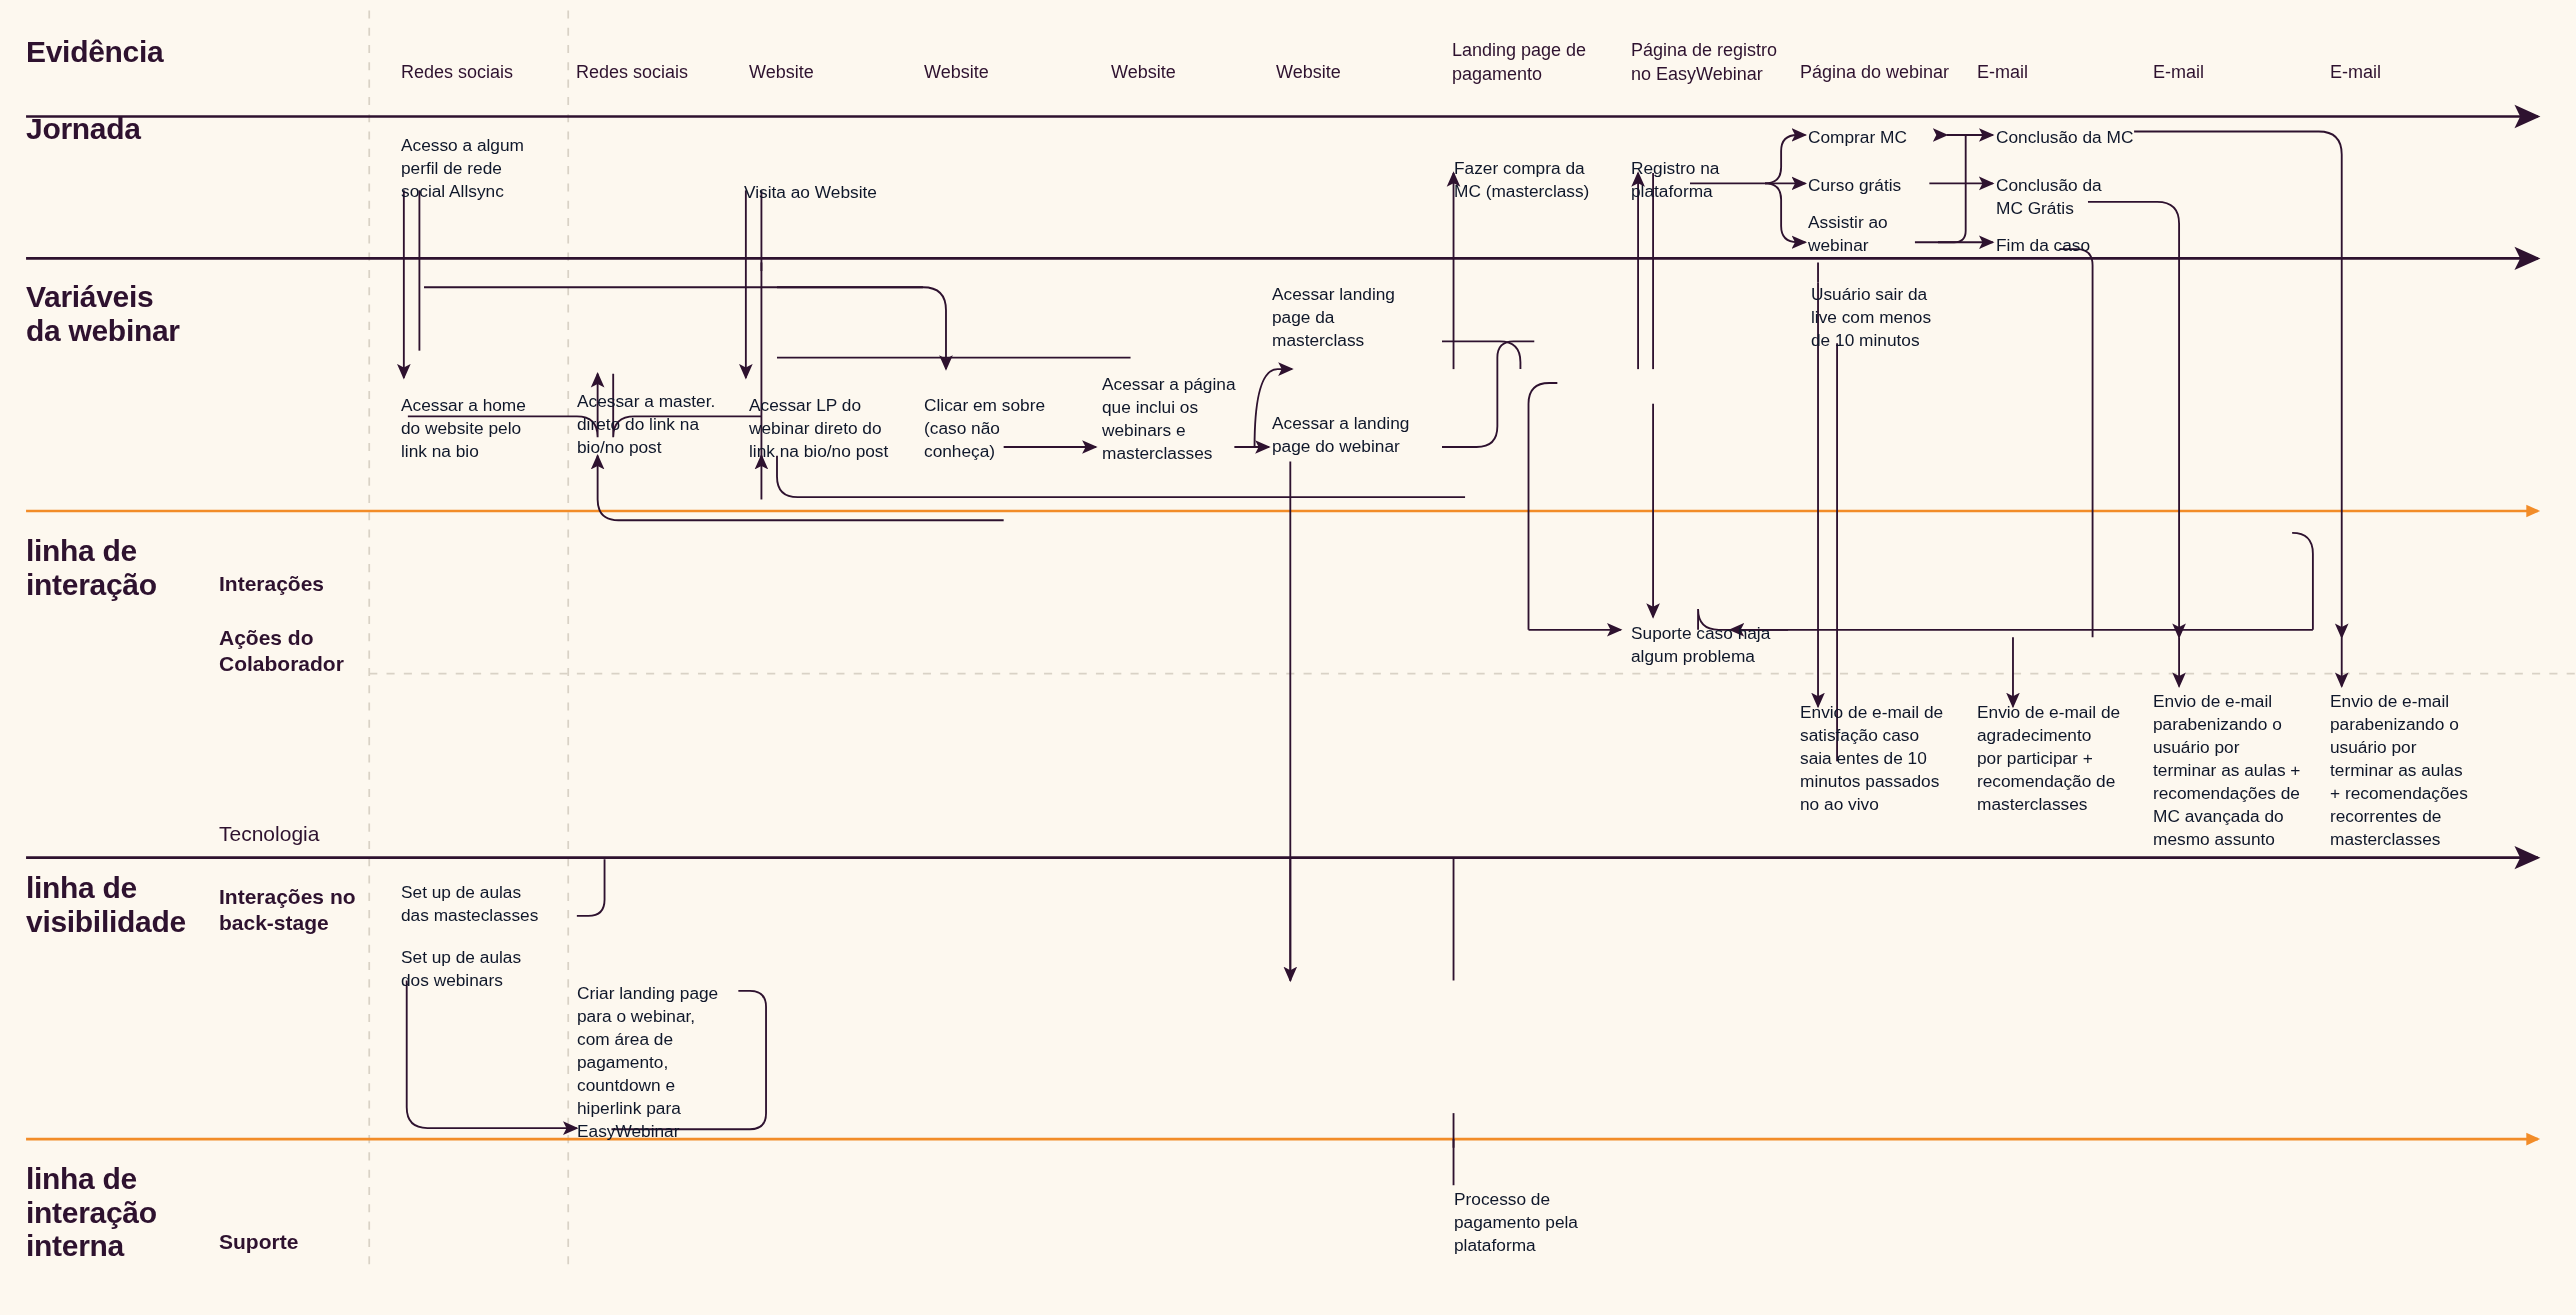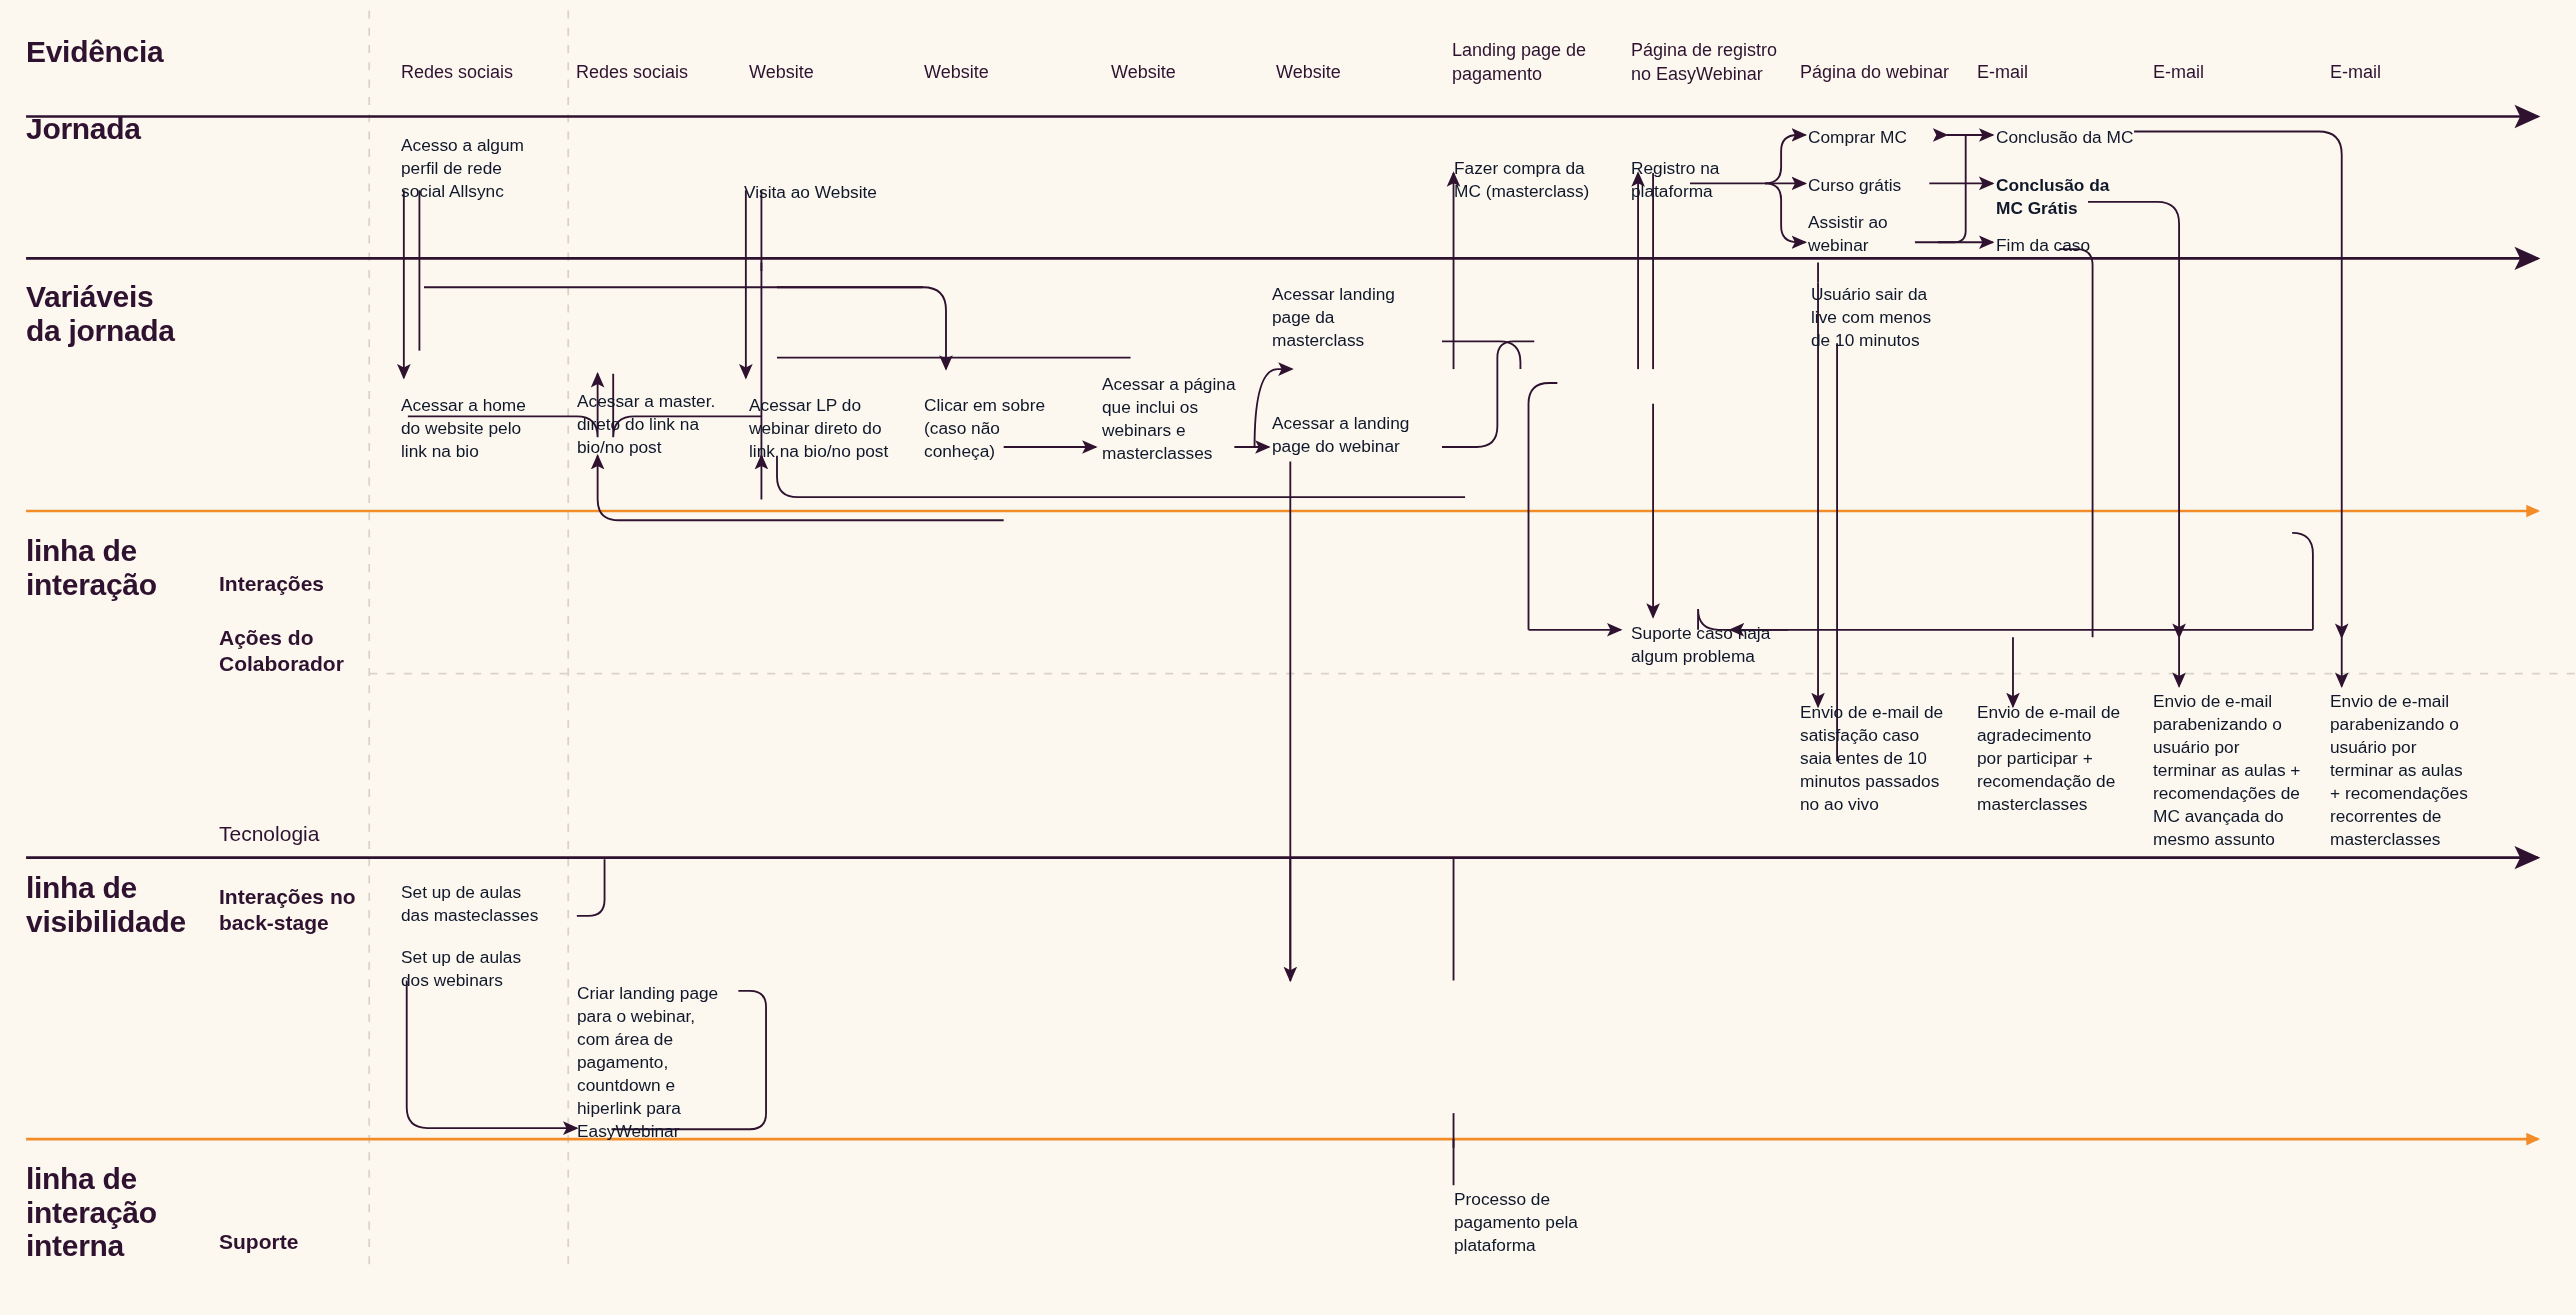--- a/index.html
+++ b/index.html
@@ -166,21 +166,21 @@
       <line x1="2520" y1="1930" x2="2520" y2="1990"></line>
 
       <line x1="2520" y1="1487" x2="2520" y2="1700"></line>
       <line x1="2237" y1="1487" x2="2237" y2="1700"></line>
     </g>
   </svg>
 
   <div class="rowlabel" style="left:26px; top:35px;">Evidência</div>
   <div class="rowlabel" style="left:26px; top:112px;text-align:right;">Jornada</div>
   <div class="rowlabel" style="left:26px; top:280px;">Variáveis
-da jornada</div>
+da webinar</div>
   <div class="rowlabel" style="left:26px; top:534px;">linha de
 interação</div>
   <div class="rowlabel" style="left:26px; top:871px;">linha de
 visibilidade</div>
   <div class="rowlabel" style="left:26px; top:1162px;">linha de
 interação
 interna</div>
 
   <div class="sublabel" style="left:219px; top:571px;">Interações</div>
   <div class="sublabel" style="left:219px; top:625px;">Ações do
@@ -211,21 +211,21 @@
   <div class="note" style="left:744px; top:181px;">Visita ao Website</div>
   <div class="note" style="left:1454px; top:157px;">Fazer compra da
 MC (masterclass)</div>
   <div class="note" style="left:1631px; top:157px;">Registro na
 plataforma</div>
   <div class="note nowrap" style="left:1808px; top:126px;">Comprar MC</div>
   <div class="note nowrap" style="left:1808px; top:174px;">Curso grátis</div>
   <div class="note" style="left:1808px; top:211px;">Assistir ao
 webinar</div>
   <div class="note nowrap" style="left:1996px; top:126px;">Conclusão da MC</div>
-  <div class="note" style="left:1996px; top:174px;font-weight:bold;">Conclusão da
+  <div class="note" style="left:1996px; top:174px;">Conclusão da
 MC Grátis</div>
   <div class="note nowrap" style="left:1996px; top:234px;">Fim da caso</div>
 
   <div class="note" style="left:401px;  top:394px;">Acessar a home
 do website pelo
 link na bio</div>
   <div class="note" style="left:577px; top:390px;">Acessar a master.
 direto do link na
 bio/no post</div>
   <div class="note" style="left:749px; top:394px;">Acessar LP do

